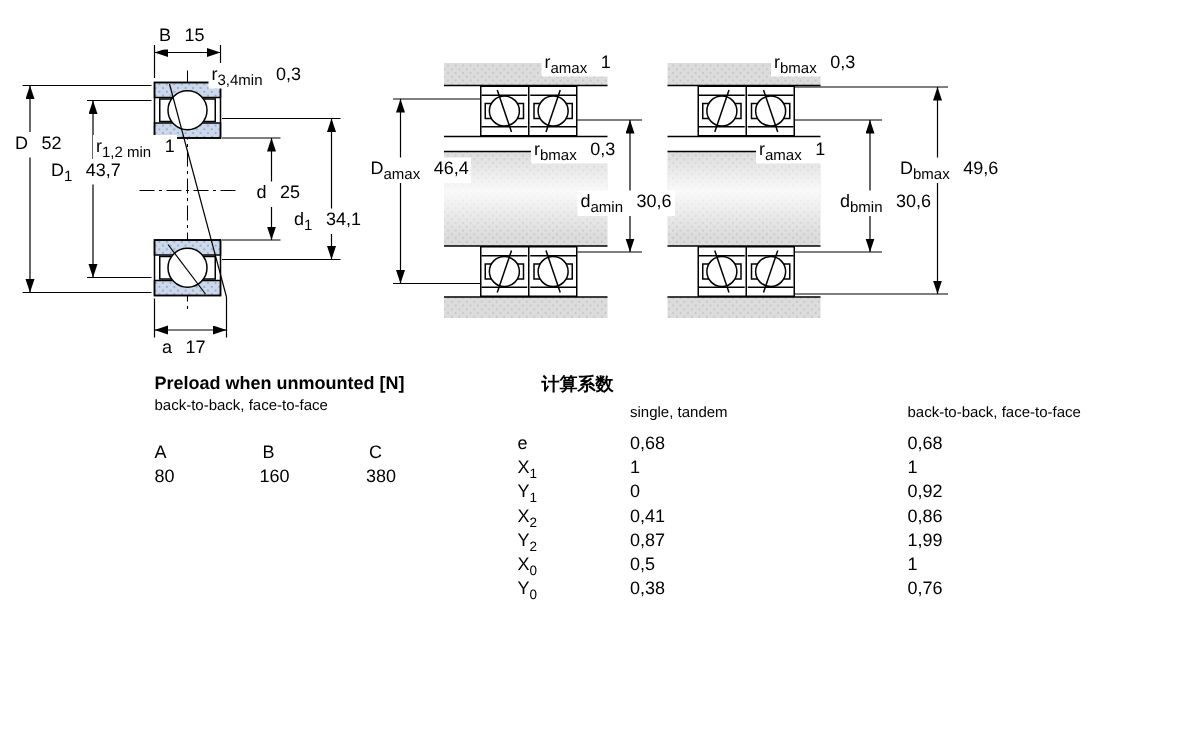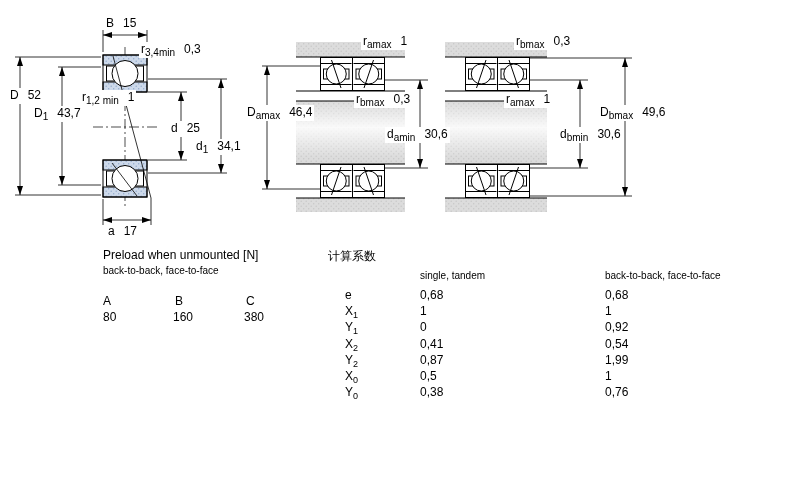--- a/index.html
+++ b/index.html
@@ -3,21 +3,21 @@
 <meta charset="utf-8">
 <style>
   html,body{margin:0;padding:0;background:#fff;}
   #stage{position:relative;width:796px;height:500px;background:#fff;overflow:hidden;
          font-family:"Liberation Sans","DejaVu Sans",sans-serif;color:#000;}
   #drawing{position:absolute;left:0;top:0;}
   .dimlabel{position:absolute;background:#fff;padding:0 2px;font-size:12px;line-height:14px;
             white-space:nowrap;}
   .dimlabel sub{font-size:10px;line-height:1;}
   .dimlabel .v{margin-left:9px;}
-  .tbl-title{position:absolute;font-size:12px;font-weight:normal;white-space:nowrap;}
+  .tbl-title{position:absolute;font-size:12px;font-weight:bold;white-space:nowrap;}
   .tbl-sub{position:absolute;font-size:10px;white-space:nowrap;}
   .cell{position:absolute;font-size:12px;white-space:nowrap;}
   .fcol{position:absolute;font-size:12px;}
   .fcol .frow{height:16.2px;white-space:nowrap;}
   .fcol sub{font-size:9px;line-height:1;}
 </style>
 </head>
 <body>
 
 <div id="stage">
@@ -192,21 +192,21 @@
           <line x1="625" y1="58" x2="625" y2="196" marker-start="url(#ah)" marker-end="url(#ah)"></line>
         </g>
       </g>
     </g>
   </svg>
 
   <div class="dimlabel" style="left:104px;top:16px"><span>B</span><sub></sub><span class="v">15</span></div>
   <div class="dimlabel" style="left:139px;top:42px"><span>r</span><sub>3,4min</sub><span class="v">0,3</span></div>
   <div class="dimlabel" style="left:8px;top:88px"><span>D</span><sub></sub><span class="v">52</span></div>
   <div class="dimlabel" style="left:32px;top:106px"><span>D</span><sub>1</sub><span class="v">43,7</span></div>
-  <div class="dimlabel" style="left:80px;top:90px"><span>r</span><sub>1,2 min</sub><span class="v">1</span></div>
+  <div class="dimlabel" style="left:62px;top:90px"><span>r</span><sub>1,2 min</sub><span class="v">1</span></div>
   <div class="dimlabel" style="left:169px;top:121px"><span>d</span><sub></sub><span class="v">25</span></div>
   <div class="dimlabel" style="left:194px;top:139px"><span>d</span><sub>1</sub><span class="v">34,1</span></div>
   <div class="dimlabel" style="left:106px;top:224px"><span>a</span><sub></sub><span class="v">17</span></div>
 
   <div class="dimlabel" style="left:361px;top:34px"><span>r</span><sub>amax</sub><span class="v">1</span></div>
   <div class="dimlabel" style="left:354px;top:92px"><span>r</span><sub>bmax</sub><span class="v">0,3</span></div>
   <div class="dimlabel" style="left:245px;top:105px"><span>D</span><sub>amax</sub><span class="v">46,4</span></div>
   <div class="dimlabel" style="left:385px;top:127px"><span>d</span><sub>amin</sub><span class="v">30,6</span></div>
 
   <div class="dimlabel" style="left:514px;top:34px"><span>r</span><sub>bmax</sub><span class="v">0,3</span></div>
@@ -219,21 +219,21 @@
     <div class="tbl-sub" style="left:103px;top:265px">back-to-back, face-to-face</div>
     <div class="cell" style="left:103px;top:294px">A</div>
     <div class="cell" style="left:175px;top:294px">B</div>
     <div class="cell" style="left:246px;top:294px">C</div>
     <div class="cell" style="left:103px;top:310px">80</div>
     <div class="cell" style="left:173px;top:310px">160</div>
     <div class="cell" style="left:244px;top:310px">380</div>
   </div>
 
   <div>
-    <div class="tbl-title" style="left:328px;top:248px">计算系数</div>
+    <div class="tbl-title" style="left:361px;top:248px">计算系数</div>
     <div class="tbl-sub" style="left:420px;top:270px">single, tandem</div>
     <div class="tbl-sub" style="left:605px;top:270px">back-to-back, face-to-face</div>
 
     <div class="fcol" style="left:345px;top:288px">
       <div class="frow"><span>e</span><sub></sub></div>
       <div class="frow"><span>X</span><sub>1</sub></div>
       <div class="frow"><span>Y</span><sub>1</sub></div>
       <div class="frow"><span>X</span><sub>2</sub></div>
       <div class="frow"><span>Y</span><sub>2</sub></div>
       <div class="frow"><span>X</span><sub>0</sub></div>
@@ -247,20 +247,20 @@
       <div class="frow">0,41</div>
       <div class="frow">0,87</div>
       <div class="frow">0,5</div>
       <div class="frow">0,38</div>
     </div>
 
     <div class="fcol" style="left:605px;top:288px">
       <div class="frow">0,68</div>
       <div class="frow">1</div>
       <div class="frow">0,92</div>
-      <div class="frow">0,54</div>
+      <div class="frow">0,86</div>
       <div class="frow">1,99</div>
       <div class="frow">1</div>
       <div class="frow">0,76</div>
     </div>
   </div>
 
 </div>
 
 </body></html>

